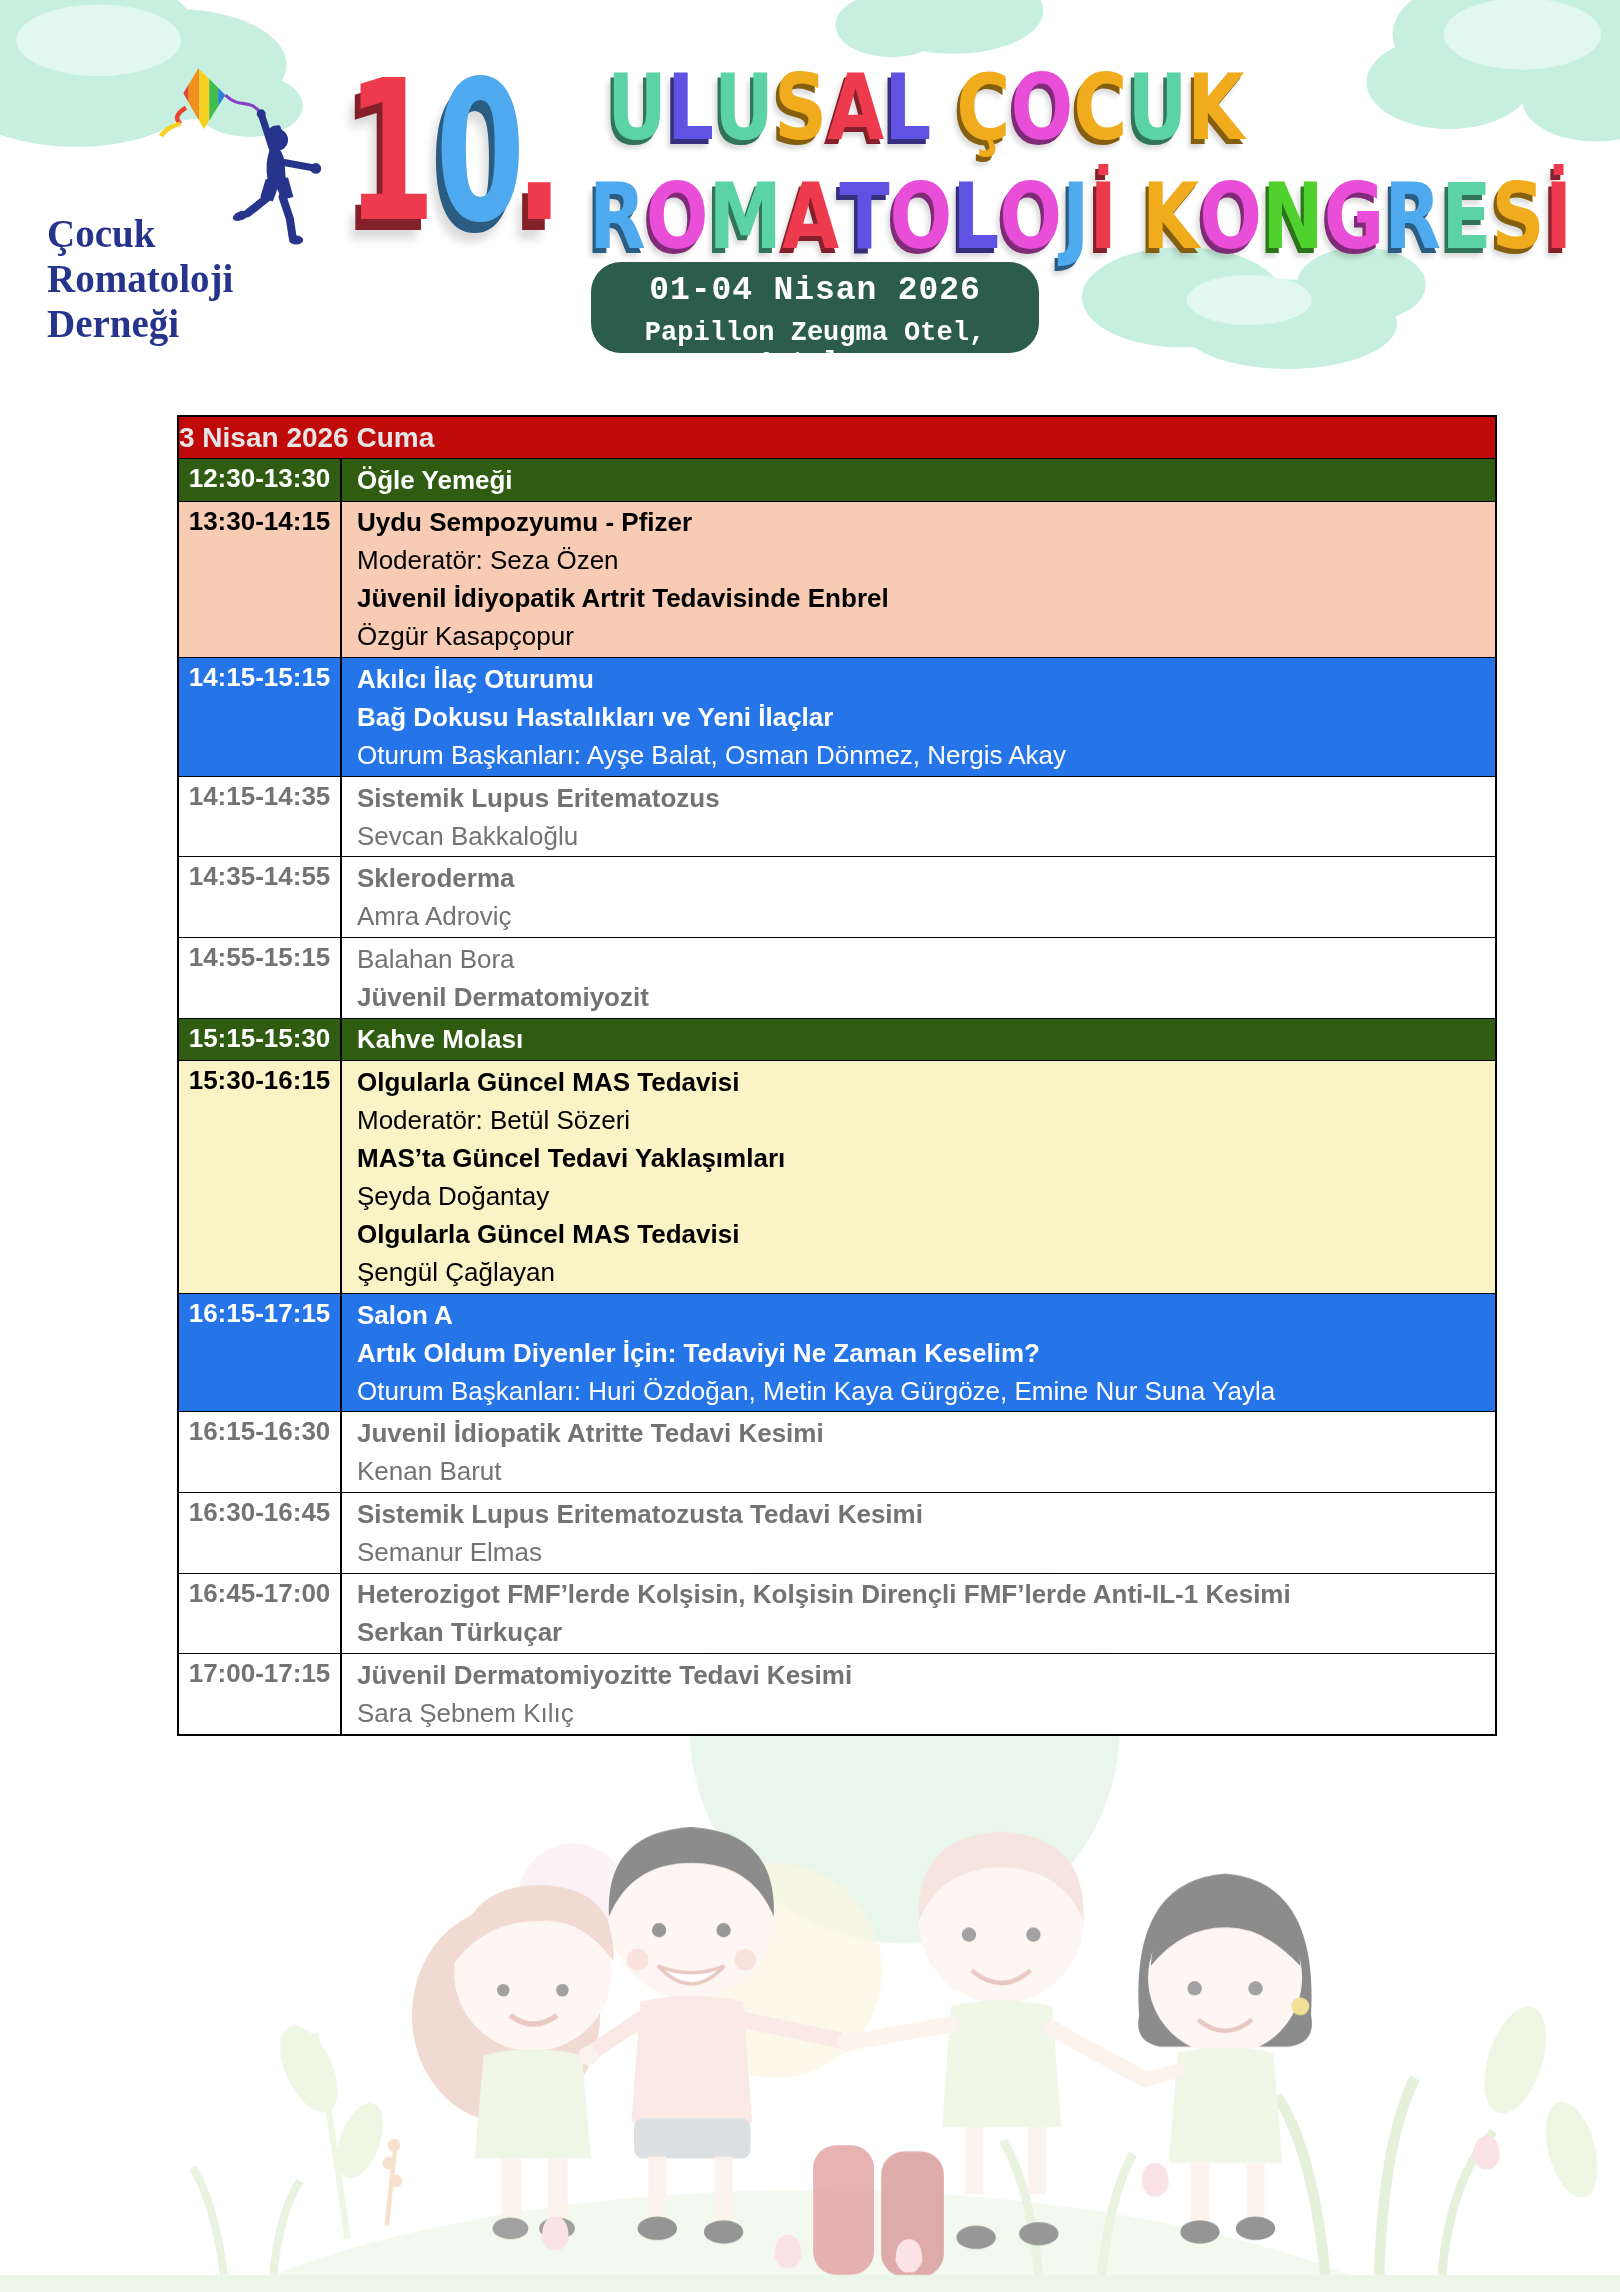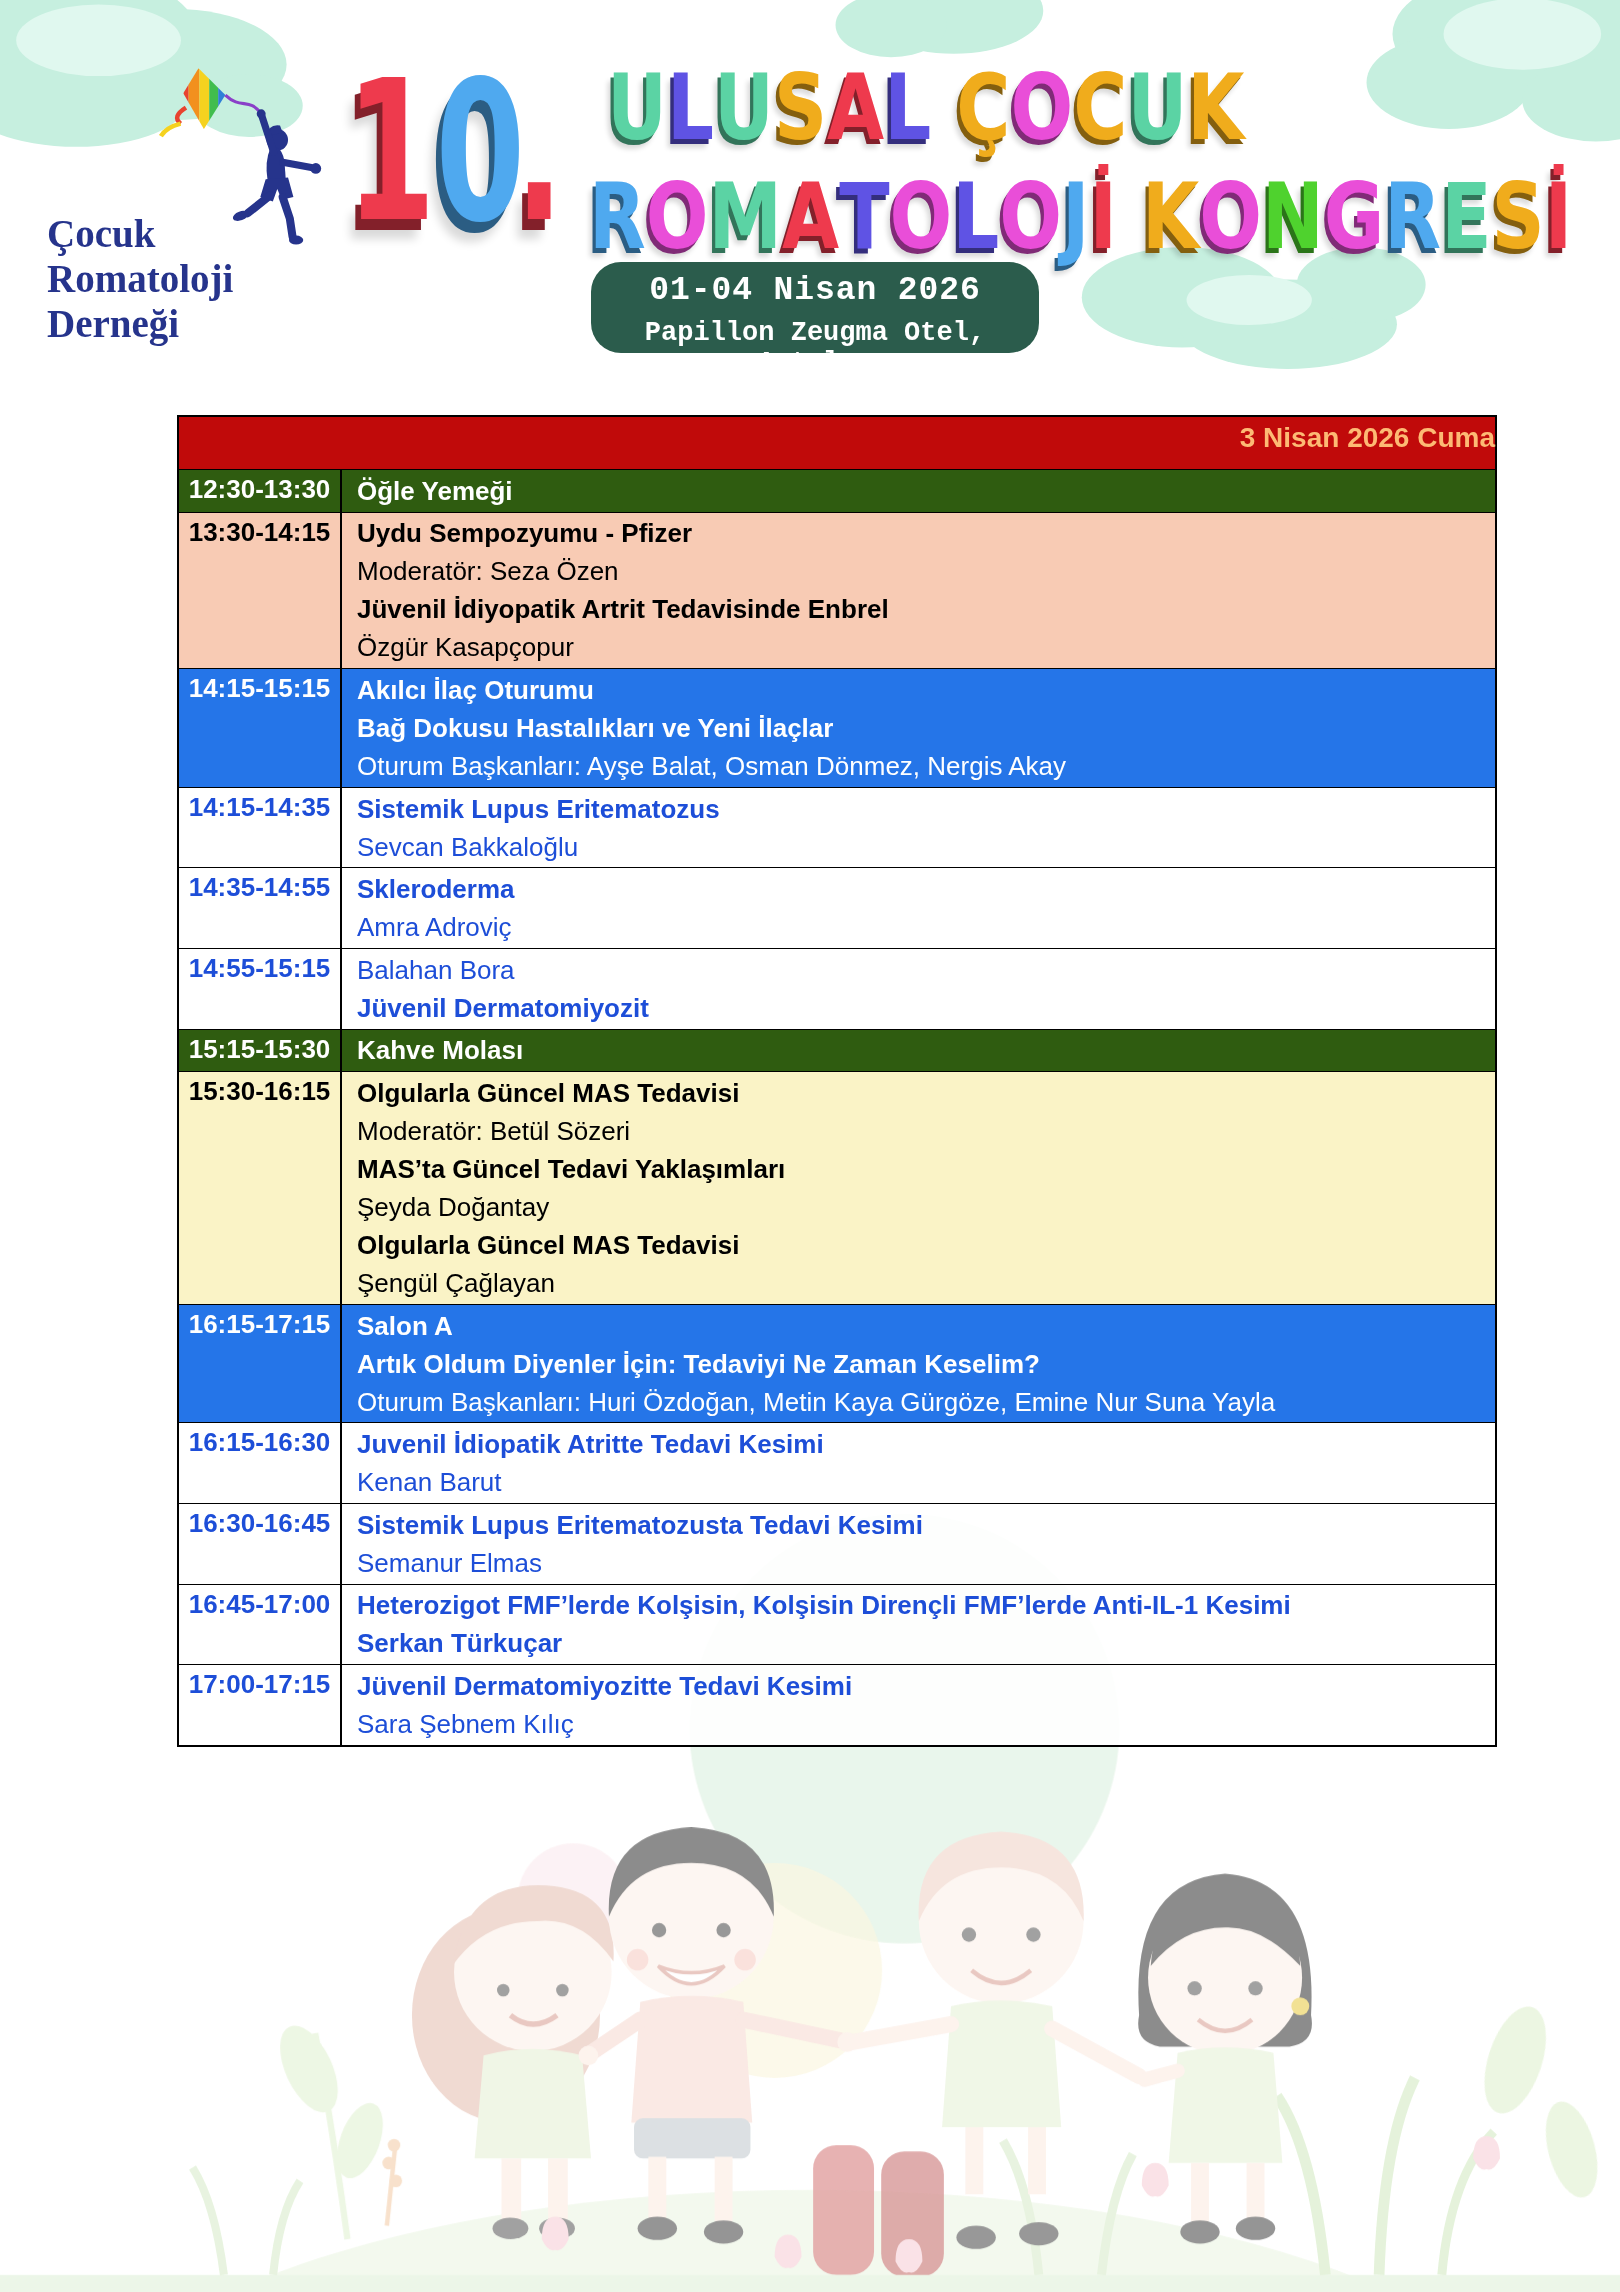--- a/index.html
+++ b/index.html
@@ -12,31 +12,31 @@
   .title-line{position:absolute;font-family:"DejaVu Sans",sans-serif;font-weight:bold;font-size:90px;line-height:1;transform:scaleX(.82);transform-origin:left top;white-space:nowrap;z-index:3;}
   #titleL1{left:607px;top:63px;}
   #titleL2{left:589px;top:172px;}
   .letter{display:inline-block;}
   .sp{display:inline-block;width:.34em;}
   .badge{position:absolute;left:591px;top:262px;width:448px;height:91px;background:var(--badge_green);border-radius:30px;color:#fff;text-align:center;font-family:Liberation Mono, monospace;font-weight:bold;z-index:3;box-sizing:border-box;}
   .badge .b1{font-size:33px;padding-top:9.9px;letter-spacing:0.9px;}
   .badge .b2{font-size:27px;margin-top:9px;}
   
   .schedule{position:absolute;left:177px;top:415px;width:1320px;border:2.7px solid var(--table_border);box-sizing:border-box;z-index:2;}
-  .day-header{background:var(--header_red);color:#fdba74;text-align:right;font-weight:bold;font-size:28px;line-height:41px;height:52px;}
+  .day-header{background:var(--header_red);color:#e5e5e5;text-align:left;font-weight:bold;font-size:28px;line-height:41px;height:41px;}
   .t-row{display:flex;border-top:1.8px solid var(--table_border);}
   .t-time{width:163px;flex:none;border-right:2.7px solid var(--table_border);font-weight:bold;text-align:center;font-size:26px;line-height:38px;padding-top:0;box-sizing:border-box;}
   .t-content{flex:1;min-width:0;padding:1.8px 0 1.8px 15px;}
   .t-content .line{line-height:38px;font-size:26px;white-space:nowrap;}
   .line.b{font-weight:bold;}
   .row-green{background:var(--band_green);color:#fff;}
   .row-peach{background:var(--peach);color:#000;}
   .row-blue{background:var(--session_blue);color:#ffffff;}
   .row-yellow{background:var(--pale_yellow);color:#000;}
-  .row-white{background:rgba(255,255,255,.88);color:#1d4ed8;}
+  .row-white{background:rgba(255,255,255,.88);color:#737373;}
   
   #clouds{left:0;top:0;z-index:1;}
   #meadow{left:0;top:1433px;z-index:1;}
 </style>
 </head>
 <body>
 
 <svg id="clouds" class="layer" width="1620" height="394" viewBox="0 0 1809 440" aria-hidden="true">
   <g fill="#C6EFDF">
     <ellipse cx="60" cy="38" rx="160" ry="75"></ellipse>

